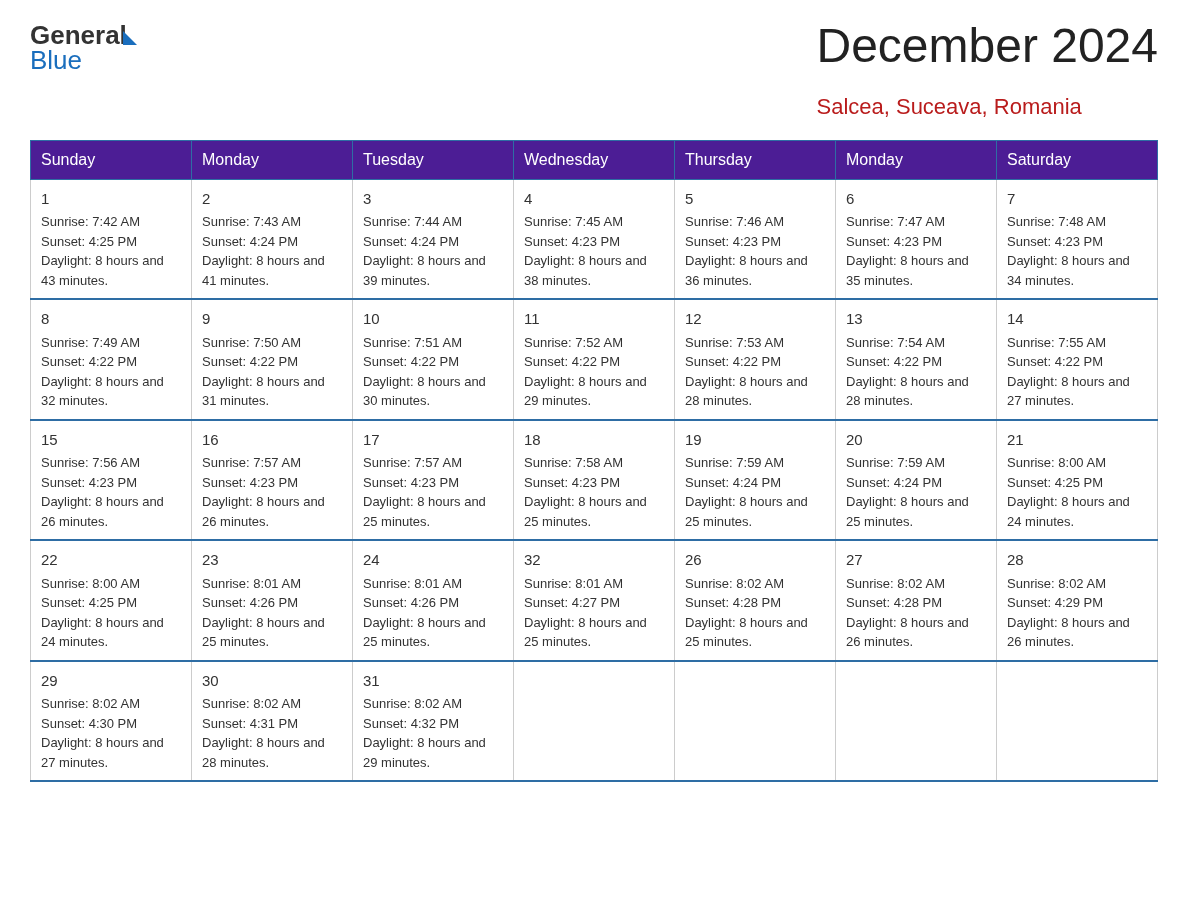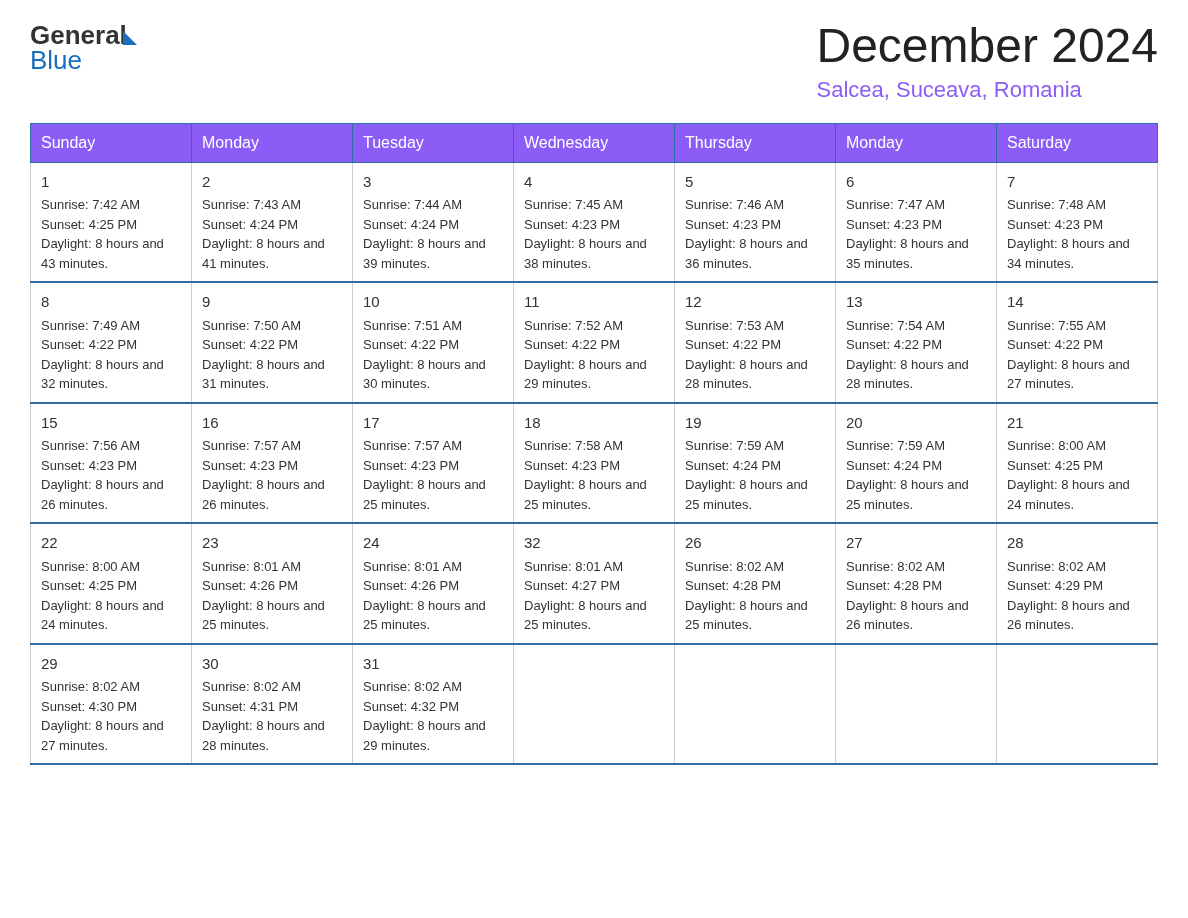--- a/index.html
+++ b/index.html
@@ -50,30 +50,30 @@
       text-align: left;
     }
     .month-title {
       font-size: 48px;
       font-weight: normal;
       color: #222;
       line-height: 1.1;
     }
     .location-subtitle {
       font-size: 22px;
-      color: #8b5cf6;
-      margin-top: 4px;
+      color: #b91c1c;
+      margin-top: 21px;
     }
     table {
       width: 100%;
       border-collapse: collapse;
       table-layout: fixed;
     }
     thead th {
-      background-color: #8b5cf6;
+      background-color: #4c1d95;
       color: #fff;
       padding: 10px 10px;
       text-align: left;
       font-size: 16px;
       font-weight: normal;
       border: 1px solid #2e6da4;
     }
     tbody td {
       vertical-align: top;
       padding: 8px 10px;

